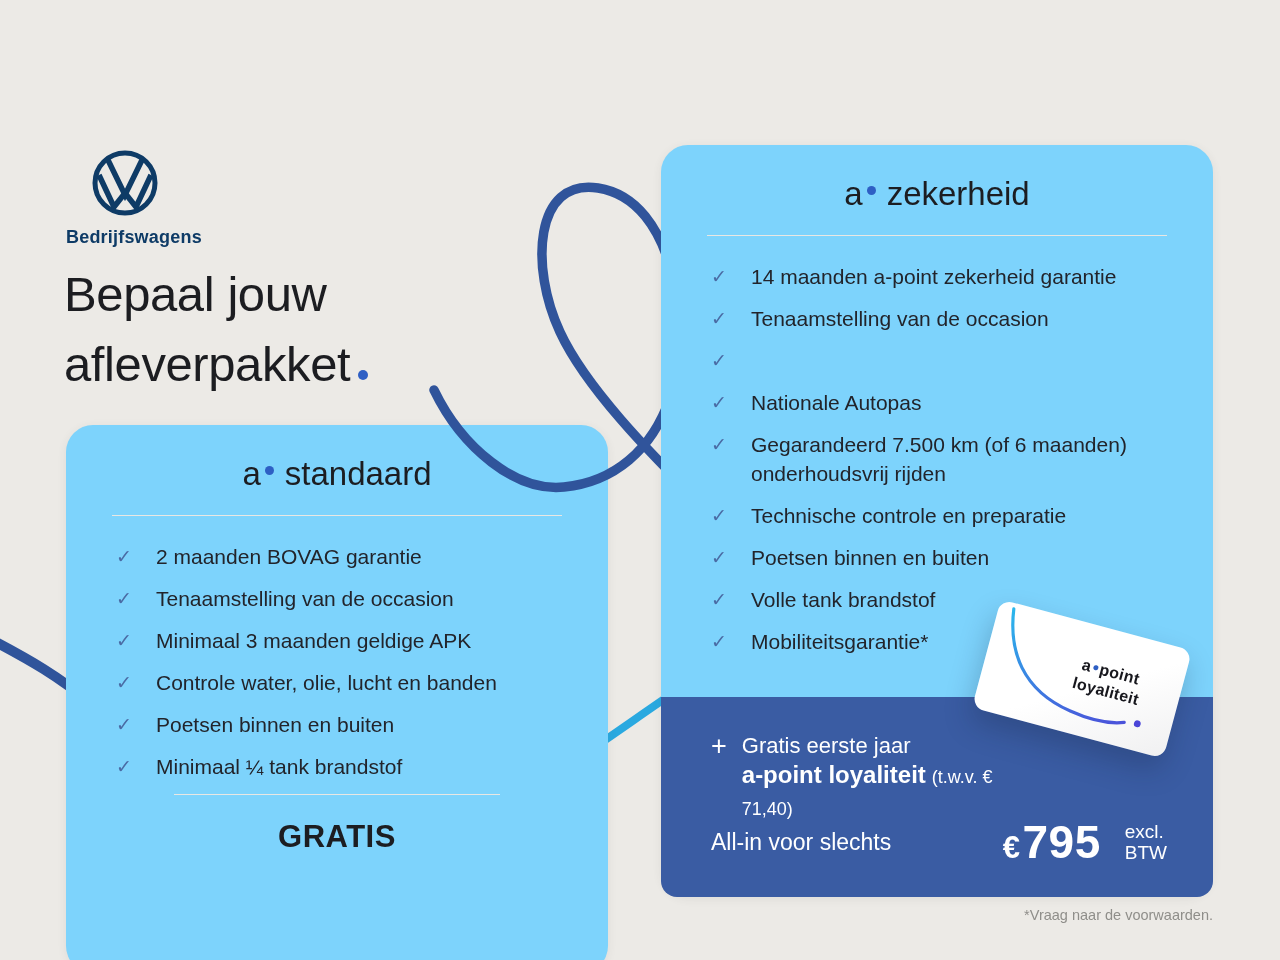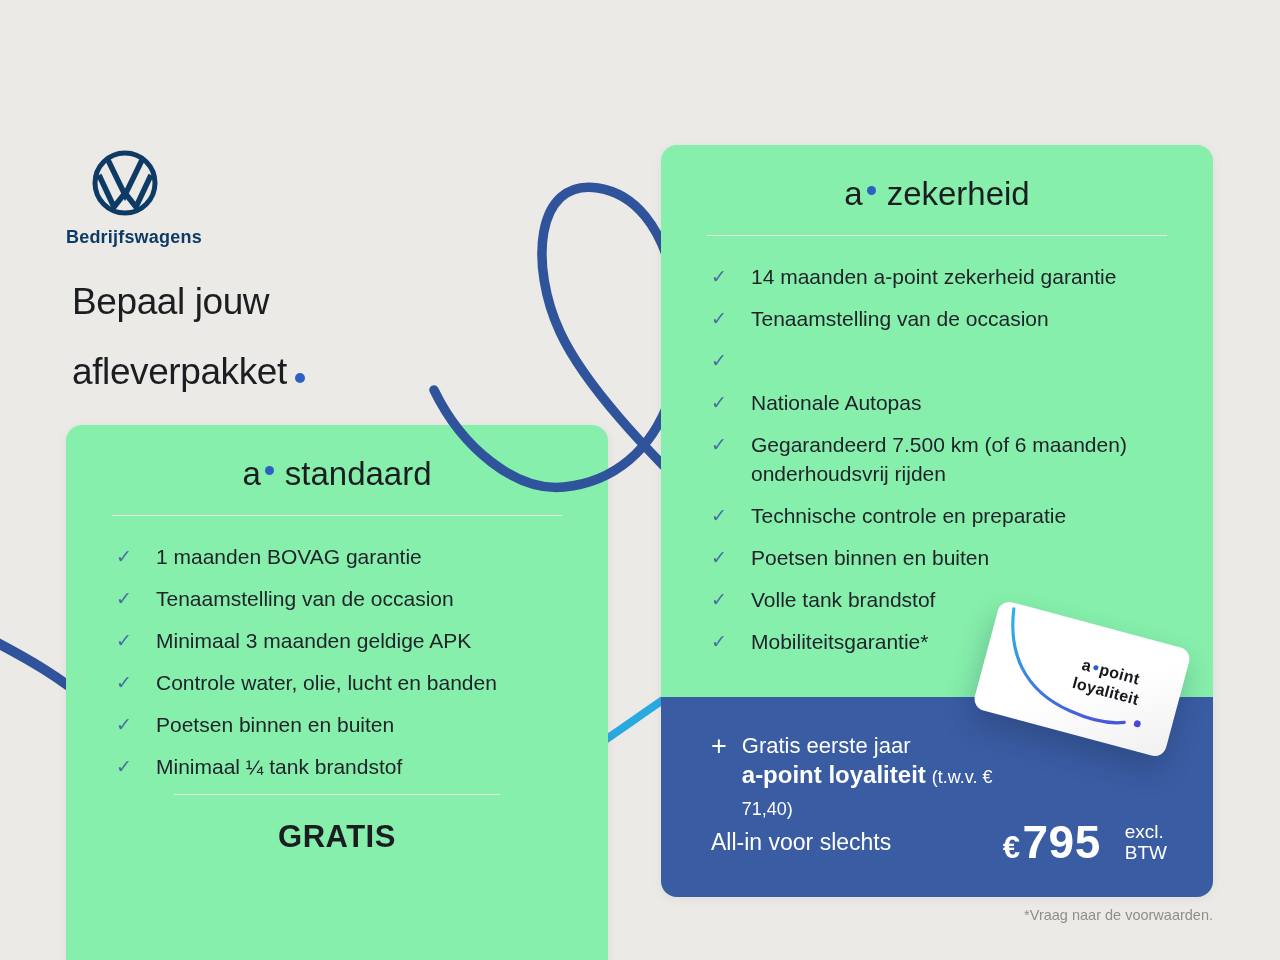--- a/index.html
+++ b/index.html
@@ -17,31 +17,31 @@
   svg.bg-under{z-index:0;}
   svg.bg-over{z-index:2;}
 
   
   .vw-logo{position:absolute;left:91px;top:148px;width:68px;height:70px;z-index:1;}
   .brand-label{
     position:absolute;left:66px;top:227px;z-index:1;
     font-size:18px;font-weight:700;color:#0E3B66;letter-spacing:.2px;
   }
   h1.headline{
-    position:absolute;left:64px;top:259px;margin:8px;z-index:1;
-    font-size:37px;line-height:70px;font-weight:500;color:#1C1D21;letter-spacing:-.4px;
+    position:absolute;left:64px;top:259px;margin:0;z-index:1;
+    font-size:49px;line-height:70px;font-weight:500;color:#1C1D21;letter-spacing:-.4px;
   }
   .headline-dot{
     display:inline-block;width:10px;height:10px;border-radius:50%;
     background:#2E5FC4;margin-left:8px;vertical-align:1px;
   }
 
   
   .card{
-    position:absolute;background:#86efac;border-radius:16px;
+    position:absolute;background:#7dd3fc;border-radius:27px;
     box-shadow:0 2px 10px rgba(70,70,60,.08);
   }
   #card-standaard{left:66px;top:425px;width:542px;height:548px;z-index:1;}
   #card-zekerheid{left:661px;top:145px;width:552px;height:752px;z-index:3;}
 
   .card-title{
     margin:30px 0 0;text-align:center;
     font-size:33px;font-weight:500;color:#1C1D21;
   }
   .brand-dot{
@@ -132,21 +132,21 @@
     <span>Bepaal jouw</span><br>
     <span>afleverpakket</span><span class="headline-dot"></span>
   </h1>
 
   <section class="card" id="card-standaard">
     <h2 class="card-title"><span>a</span><span class="brand-dot"></span><span>standaard</span></h2>
     <div class="card-divider"></div>
     <ul class="check-list">
   <li>
     <span class="check">✓</span>
-    <span class="item-text">1 maanden BOVAG garantie</span>
+    <span class="item-text">2 maanden BOVAG garantie</span>
   </li>
 
   <li>
     <span class="check">✓</span>
     <span class="item-text">Tenaamstelling van de occasion</span>
   </li>
 
   <li>
     <span class="check">✓</span>
     <span class="item-text">Minimaal 3 maanden geldige APK</span>

